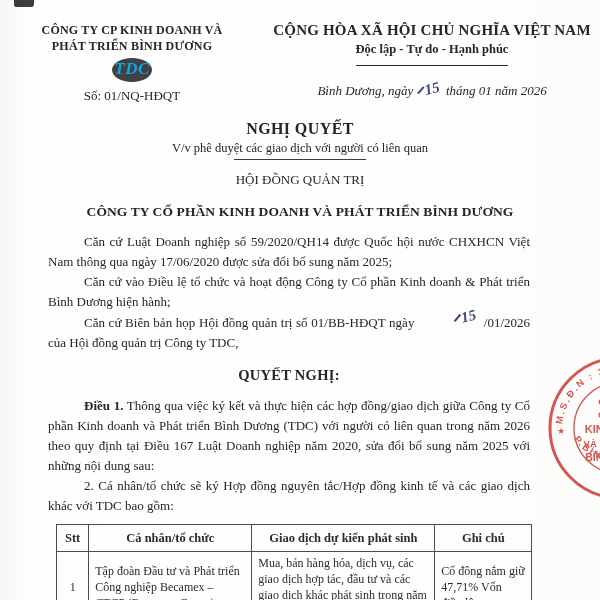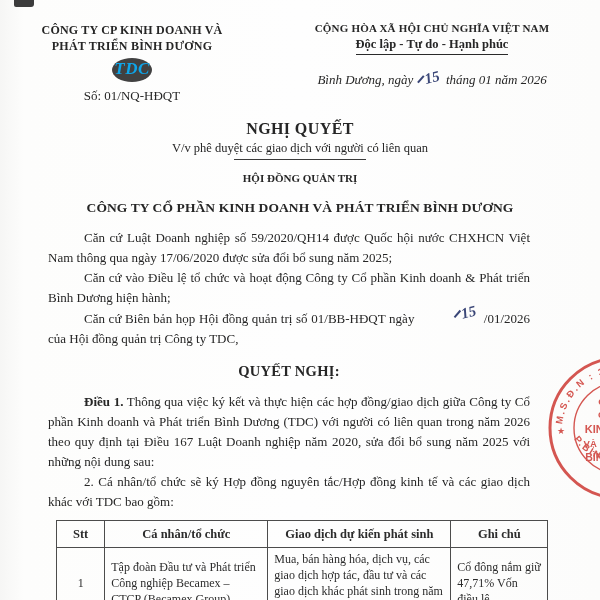--- a/index.html
+++ b/index.html
@@ -21,58 +21,58 @@
   .doc-header{display:flex;padding-top:22px;}
   .header-left{width:44%;text-align:center;}
   .header-right{width:56%;text-align:center;}
   .company-name{font-weight:bold;font-size:12px;line-height:16px;letter-spacing:.2px;}
   .logo-oval{
     display:inline-block;margin-top:4px;width:40px;height:24px;border-radius:50%;
     background:#414141;color:#0ea5e9;font-weight:bold;font-style:italic;
     font-size:17px;line-height:22px;text-align:center;letter-spacing:.5px;
   }
   .doc-number{margin-top:6px;font-size:13px;}
-  .national-1{font-weight:bold;font-size:11px;letter-spacing:.2px;}
+  .national-1{font-weight:bold;font-size:15px;letter-spacing:.2px;}
   .national-2{
     font-weight:bold;font-size:12.5px;margin-top:2px;display:inline-block;
-    border-bottom:1.5px solid #2a2a2a;padding-bottom:2px;
+    border-bottom:1.5px solid #2a2a2a;padding-bottom:8px;
   }
   .dateline{margin-top:16px;font-style:italic;font-size:13px;}
   .ink{
     font-style:italic;color:#3a4677;display:inline-block;
     transform:rotate(-14deg) translateY(-1px);font-size:15px;font-weight:bold;
     padding:0 3px;
   }
   .ink::before{content:"";display:inline-block;width:9px;height:1.6px;background:#3a4677;
     transform:rotate(-35deg) translateY(-6px);margin-right:-4px;}
   
   .title-block{text-align:center;margin-top:16px;}
   .title-main{font-weight:bold;font-size:16px;letter-spacing:.4px;}
   .title-subject{font-size:12.5px;margin-top:3px;text-align:center;}
   .subject-rule{width:132px;height:0;border-top:1.5px solid #3a3a3a;margin:3px auto 0;}
-  .title-board{font-weight:bold;font-size:11px;margin-top:12px;}
+  .title-board{font-weight:normal;font-size:13px;margin-top:12px;}
   .title-company{font-weight:bold;font-size:13.5px;margin-top:16px;letter-spacing:.1px;}
   
   .body-text{margin:12px 70px 0 48px;}
   .body-text p{
     margin:0;font-size:13px;line-height:20px;text-align:justify;text-indent:36px;
   }
   .resolve-heading{
     text-align:center;font-weight:bold;font-size:14.5px;margin:14px 70px 0 48px;
     letter-spacing:.3px;
     font-family:Liberation Serif, serif;
   }
   .article{margin-top:4px;}
   
   .rel-table{
     border-collapse:collapse;margin:8px 0 0 56px;table-layout:fixed;
     font-size:12px;line-height:16px;color:#2c2c2c;
   }
   .rel-table th,.rel-table td{border:1.2px solid #4c4c4c;padding:3px 6px;vertical-align:middle;}
-  .rel-table th{font-weight:bold;text-align:center;font-size:12.5px;padding:5px 16px;}
+  .rel-table th{font-weight:bold;text-align:center;font-size:12.5px;padding:5px 8px;}
   .col-stt{width:28px;} .col-entity{width:163px;} .col-trans{width:183px;} .col-note{width:97px;}
   .cell-center{text-align:center;}
   
   .stamp{position:absolute;left:540px;top:348px;width:160px;height:160px;opacity:.88;}
   .stamp text{fill:#cf403a;font-family:"Liberation Sans","DejaVu Sans",sans-serif;font-weight:bold;}
 </style>
 </head>
 <body>
 
 <div class="page">

